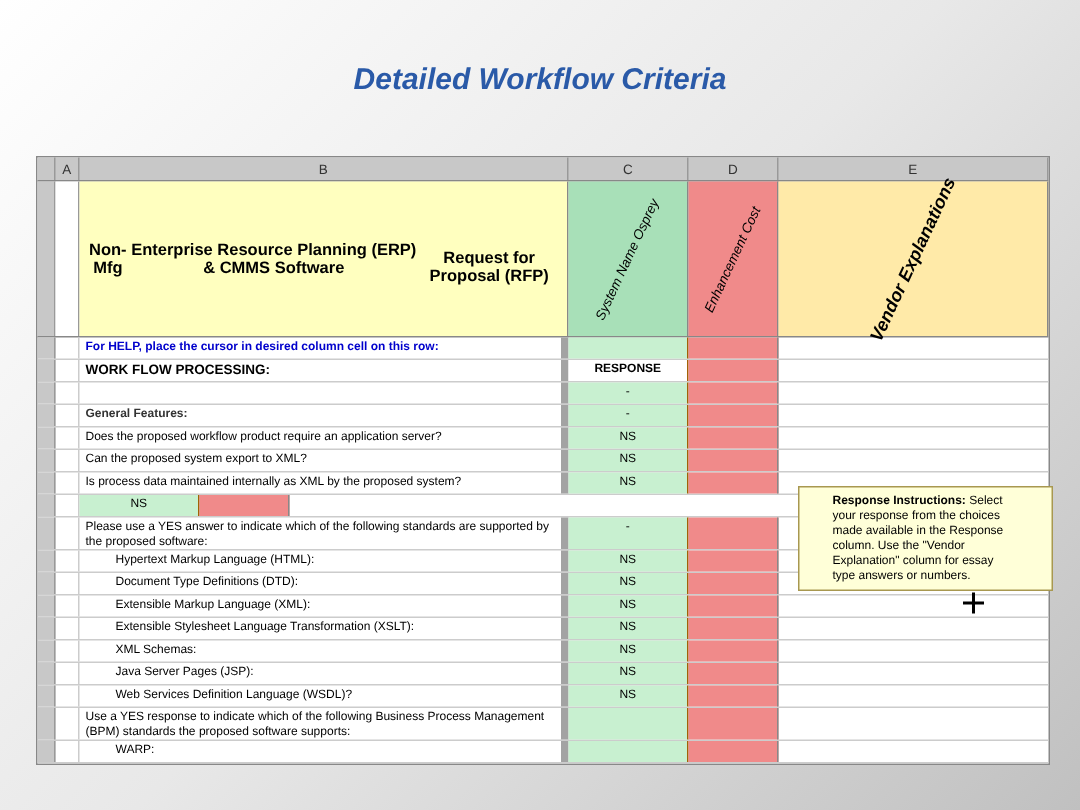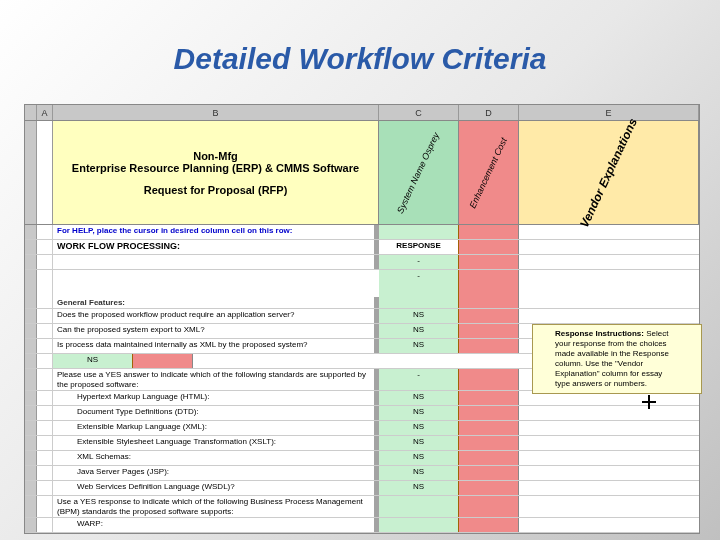--- a/index.html
+++ b/index.html
@@ -1,51 +1,51 @@
 <!DOCTYPE html>
 <html><head>
 <meta charset="utf-8">
 <style>
   * { box-sizing: border-box; margin: 0; padding: 0; }
   html, body { width: 720px; height: 540px; overflow: hidden; font-family: Arial, sans-serif; }
   body { background: linear-gradient(135deg, #ffffff 0%, #e8e8e8 50%, #c0c0c0 100%); position: relative; }
-  .page-title { text-align: center; font-size: 30px; font-weight: bold; font-style: italic; color: #2a5aa8; padding: 42px 0 18px 0; font-family: Verdana, Arial, sans-serif; }
+  .page-title { text-align: center; font-size: 20px; font-weight: bold; font-style: italic; color: #2a5aa8; padding: 42px 0 18px 0; font-family: Verdana, Arial, sans-serif; }
   .sheet { position: absolute; left: 24px; top: 104px; width: 676px; background: #fff; border: 1px solid #888; }
   .col-headers { display: flex; background: #c8c8c8; border-bottom: 1px solid #888; height: 16px; font-size: 9px; color: #333; }
   .col-headers div { border-right: 1px solid #999; text-align: center; line-height: 16px; }
   .ch-rownum { width: 12px; }
   .ch-a { width: 16px; }
   .ch-b { width: 326px; text-align: center; }
   .ch-c { width: 80px; }
   .ch-d { width: 60px; }
   .ch-e { flex: 1; }
   .header-row { display: flex; height: 104px; border-bottom: 1px solid #888; }
   .hr-left { width: 12px; background: #c8c8c8; border-right: 1px solid #999; }
   .hr-a { width: 16px; background: #fff; border-right: 1px solid #999; }
-  .hr-title { width: 326px; background: #ffffbf; border-right: 1px solid #888; display: flex; flex-direction: column; align-items: center; justify-content: center; text-align: center; padding: 4px; }
+  .hr-title { width: 326px; background: #ffffbf; border-right: 1px solid #888; display: flex; flex-direction: row; align-items: center; justify-content: center; text-align: center; padding: 4px; }
   .hr-title .t1 { font-size: 11px; font-weight: bold; }
   .hr-title .t2 { font-size: 11px; font-weight: bold; }
   .hr-title .t3 { font-size: 11px; font-weight: bold; margin-top: 10px; }
   .rot-cell { border-right: 1px solid #888; display: flex; align-items: center; justify-content: center; position: relative; }
   .rot-cell span { transform: rotate(-65deg); font-size: 9px; white-space: nowrap; font-style: italic; }
   .hr-c { width: 80px; background: #a8e0b8; }
   .hr-d { width: 60px; background: #f08a8a; }
   .hr-e { flex: 1; background: #ffeaa8; }
   .hr-e span { font-size: 12px; font-weight: bold; }
   .row { display: flex; border-bottom: 1px solid #ccc; min-height: 15px; font-size: 8px; }
   .row .rn { width: 12px; background: #c8c8c8; border-right: 1px solid #999; }
   .row .ca { width: 16px; border-right: 1px solid #ccc; }
   .row .cb { width: 326px; border-right: 5px solid #a3a3a3; padding: 1px 8px 1px 4px; }
   .row .cc { width: 80px; background: #c8f0d0; border-right: 1px solid #a16207; text-align: center; padding: 1px 2px; }
   .row .cd { width: 60px; background: #f08a8a; border-right: 1px solid #888; }
   .row .ce { flex: 1; }
   .help-row .cb { color: #0000cc; font-weight: bold; }
   .section-row .cb { font-weight: bold; font-size: 9px; }
   .section-row .cc { font-weight: bold; font-size: 8px; background: #fff; }
-  .subhead-row .cb { font-weight: bold; color: #333; margin-top: 27px; }
+  .subhead-row .cb { font-weight: bold; color: #333; }
   .indent1 { padding-left: 24px !important; }
   .multiline { line-height: 1.2; }
   .tooltip { position: absolute; right: 18px; top: 324px; width: 170px; background: #ffffd8; border: 1px solid #a89850; font-size: 8px; padding: 4px 22px; line-height: 1.25; z-index: 10; }
   .tooltip b { font-weight: bold; }
   .cursor-plus { position: absolute; right: 64px; top: 395px; width: 14px; height: 14px; z-index: 11; }
   .cursor-plus::before, .cursor-plus::after { content: ''; position: absolute; background: #000; }
   .cursor-plus::before { left: 6px; top: 0; width: 2px; height: 14px; }
   .cursor-plus::after { left: 0; top: 6px; width: 14px; height: 2px; }
 </style>
 </head>

